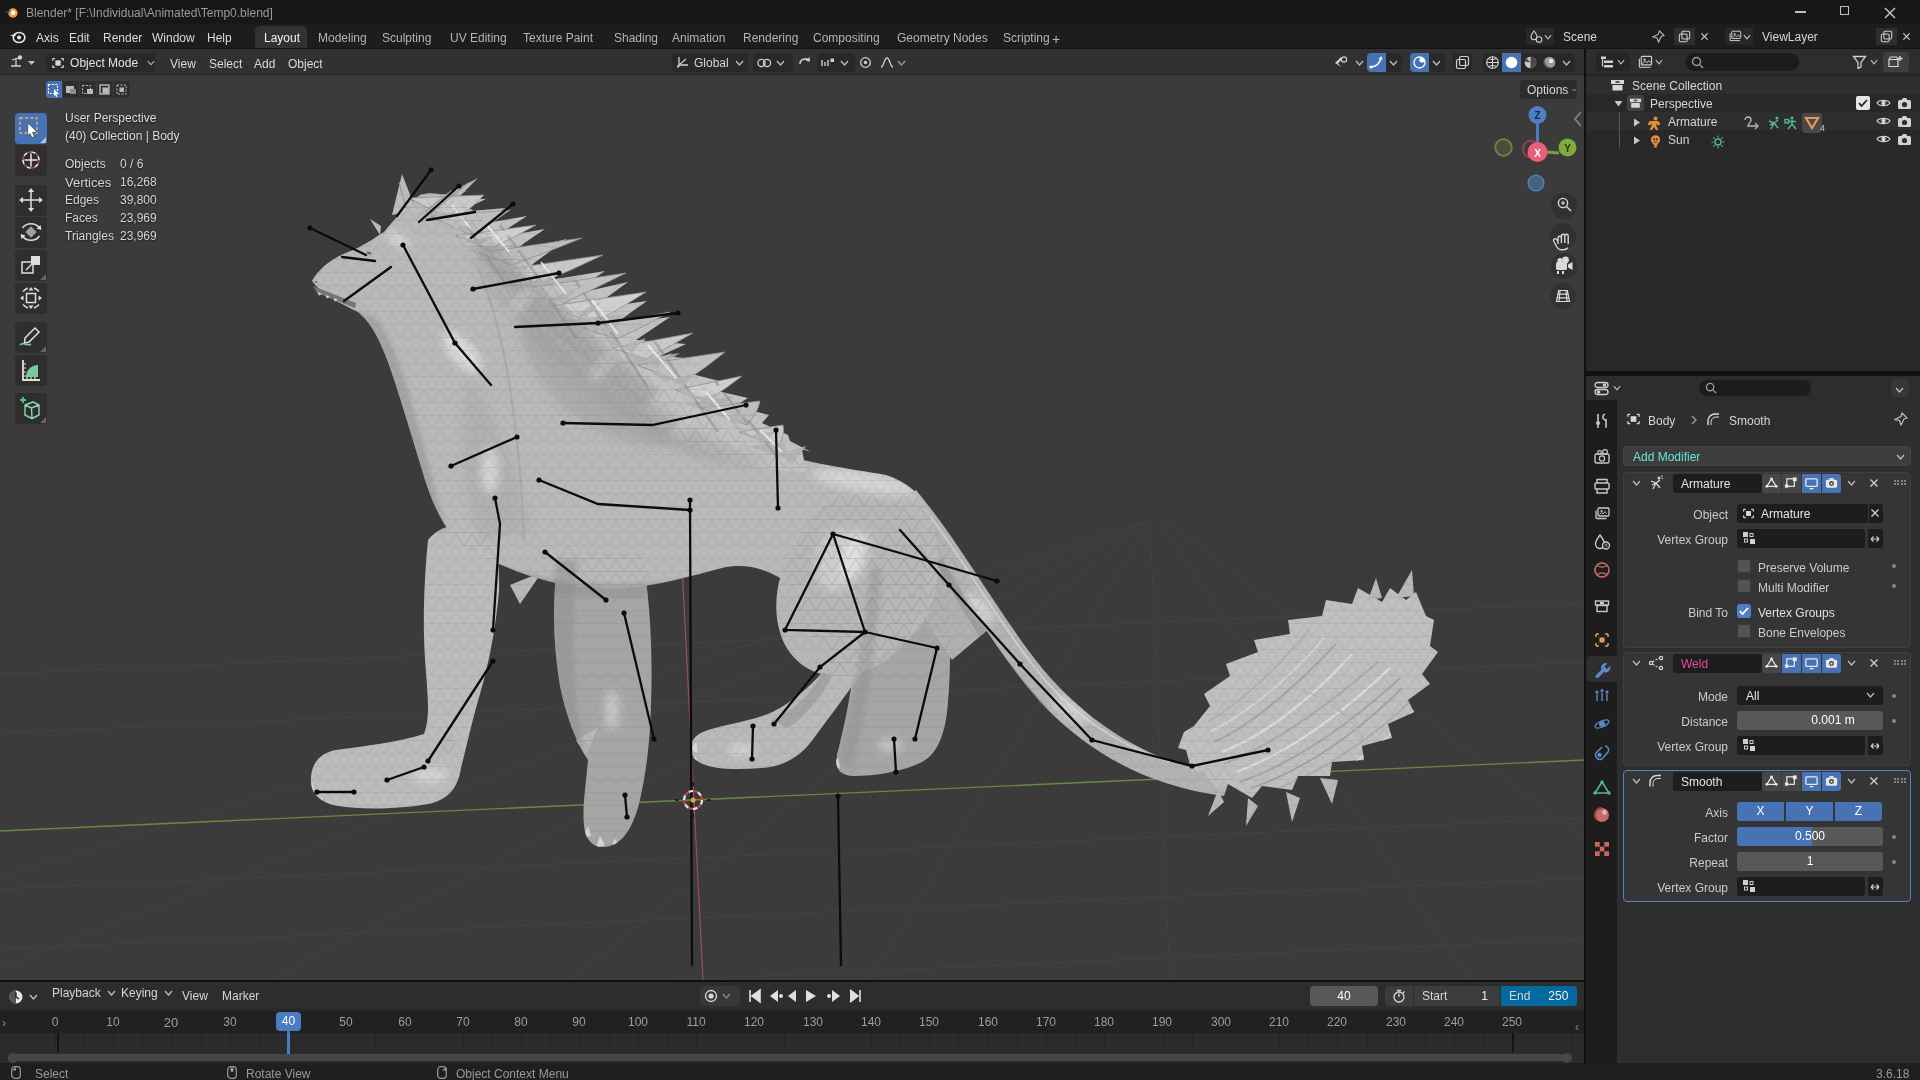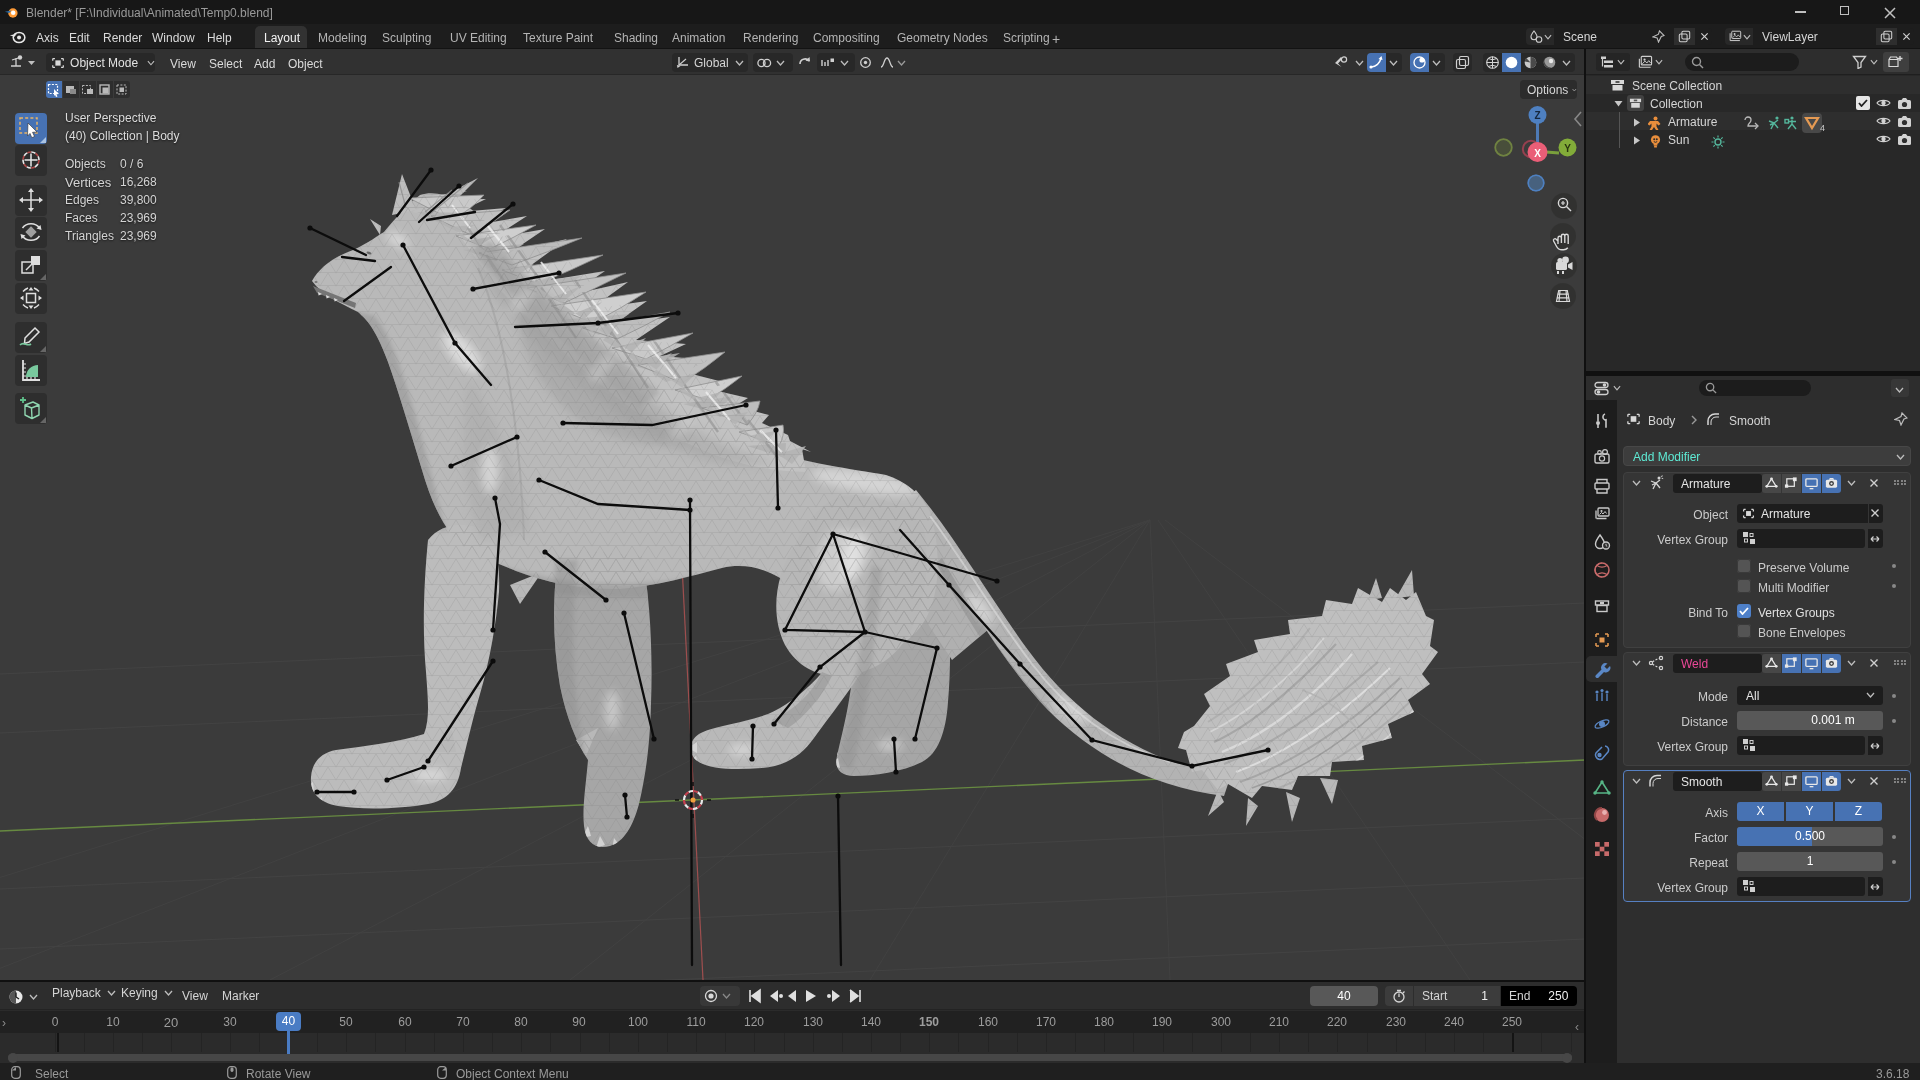--- a/index.html
+++ b/index.html
@@ -771,41 +771,41 @@
     <div class="abs vcenter" style="left:1385px;top:6px;width:28px;height:20px;background:#3c3c3c;border-radius:4px 0 0 4px;">
       <svg width="14" height="14" style="margin-left:7px;" viewBox="0 0 14 14">
           <circle cx="7" cy="8" r="5" fill="none" stroke="#d5d5d5" stroke-width="1.3"></circle>
           <path d="M7 8 V4.5 M5 1.5 h4 M11 4 l1.5-1.5" stroke="#d5d5d5" stroke-width="1.3" fill="none"></path>
         </svg>
     </div>
     <div class="abs vcenter" style="left:1414px;top:6px;width:86px;height:20px;background:#3c3c3c;">
       <span class="txt" style="margin-left:8px;">Start</span>
         <span style="color:#f0f0f0;font-size:12px;margin-left:34px;">1</span>
     </div>
-    <div class="abs vcenter" style="left:1501px;top:6px;width:76px;height:20px;background:#000000;border-radius:0 4px 4px 0;">
+    <div class="abs vcenter" style="left:1501px;top:6px;width:76px;height:20px;background:#0369a1;border-radius:0 4px 4px 0;">
       <span class="txt" style="margin-left:8px;">End</span>
         <span style="color:#f0f0f0;font-size:12px;margin-left:18px;">250</span>
     </div>
 
     <div class="abs" style="left:0;top:31px;width:1585px;height:22px;background:#212121;"></div>
     <div class="abs" style="left:35px;top:35px;width:40px;text-align:center;color:#9d9d9d;font-size:12px;">0</div>
       <div class="abs" style="left:93px;top:35px;width:40px;text-align:center;color:#9d9d9d;font-size:12px;">10</div>
       <div class="abs" style="left:151px;top:35px;width:40px;text-align:center;color:#9d9d9d;font-size:13px;">20</div>
       <div class="abs" style="left:210px;top:35px;width:40px;text-align:center;color:#9d9d9d;font-size:12px;">30</div>
       <div class="abs" style="left:326px;top:35px;width:40px;text-align:center;color:#9d9d9d;font-size:12px;">50</div>
       <div class="abs" style="left:385px;top:35px;width:40px;text-align:center;color:#9d9d9d;font-size:12px;">60</div>
       <div class="abs" style="left:443px;top:35px;width:40px;text-align:center;color:#9d9d9d;font-size:12px;">70</div>
       <div class="abs" style="left:501px;top:35px;width:40px;text-align:center;color:#9d9d9d;font-size:12px;">80</div>
       <div class="abs" style="left:559px;top:35px;width:40px;text-align:center;color:#9d9d9d;font-size:12px;">90</div>
       <div class="abs" style="left:618px;top:35px;width:40px;text-align:center;color:#9d9d9d;font-size:12px;">100</div>
       <div class="abs" style="left:676px;top:35px;width:40px;text-align:center;color:#9d9d9d;font-size:12px;">110</div>
       <div class="abs" style="left:734px;top:35px;width:40px;text-align:center;color:#9d9d9d;font-size:12px;">120</div>
       <div class="abs" style="left:793px;top:35px;width:40px;text-align:center;color:#9d9d9d;font-size:12px;">130</div>
       <div class="abs" style="left:851px;top:35px;width:40px;text-align:center;color:#9d9d9d;font-size:12px;">140</div>
-      <div class="abs" style="left:909px;top:35px;width:40px;text-align:center;color:#9d9d9d;font-size:12px;font-weight:bold;">150</div>
+      <div class="abs" style="left:909px;top:35px;width:40px;text-align:center;color:#9d9d9d;font-size:12px;">150</div>
       <div class="abs" style="left:968px;top:35px;width:40px;text-align:center;color:#9d9d9d;font-size:12px;">160</div>
       <div class="abs" style="left:1026px;top:35px;width:40px;text-align:center;color:#9d9d9d;font-size:12px;">170</div>
       <div class="abs" style="left:1084px;top:35px;width:40px;text-align:center;color:#9d9d9d;font-size:12px;">180</div>
       <div class="abs" style="left:1142px;top:35px;width:40px;text-align:center;color:#9d9d9d;font-size:12px;">190</div>
       <div class="abs" style="left:1201px;top:35px;width:40px;text-align:center;color:#9d9d9d;font-size:12px;">300</div>
       <div class="abs" style="left:1259px;top:35px;width:40px;text-align:center;color:#9d9d9d;font-size:12px;">210</div>
       <div class="abs" style="left:1317px;top:35px;width:40px;text-align:center;color:#9d9d9d;font-size:12px;">220</div>
       <div class="abs" style="left:1376px;top:35px;width:40px;text-align:center;color:#9d9d9d;font-size:12px;">230</div>
       <div class="abs" style="left:1434px;top:35px;width:40px;text-align:center;color:#9d9d9d;font-size:12px;">240</div>
       <div class="abs" style="left:1492px;top:35px;width:40px;text-align:center;color:#9d9d9d;font-size:12px;">250</div>
@@ -938,21 +938,21 @@
 
     <svg class="abs" style="left:28px;top:51px;" width="9" height="7" viewBox="0 0 9 7">
         <path d="M0.5 1 h8 L4.5 6.5 Z" fill="#c7c7c7"></path>
       </svg>
     <div class="abs" style="left:41px;top:46px;width:17px;height:16px;background:#424242;border-radius:3px;"></div>
     <svg class="abs" style="left:43px;top:48px;" width="13" height="12" viewBox="0 0 15 14">
       <rect x="1" y="2" width="13" height="4" fill="#d8d8d8"></rect>
         <rect x="2.5" y="7" width="10" height="5.5" fill="#d8d8d8"></rect>
         <rect x="5.5" y="3" width="4" height="2" fill="#555"></rect>
     </svg>
-    <div class="abs txt" style="left:64px;top:49px;">Collection</div>
+    <div class="abs txt" style="left:64px;top:49px;">Perspective</div>
     <div class="abs" style="left:270px;top:47px;width:14px;height:14px;background:#e6e6e6;border-radius:2px;"></div>
     <svg class="abs" style="left:272px;top:50px;" width="10" height="8" viewBox="0 0 10 8">
         <path d="M1 4 l2.5 3 L9 1" fill="none" stroke="#222" stroke-width="1.8"></path>
       </svg>
     <svg class="abs" style="left:290px;top:48px;" width="15" height="12" viewBox="0 0 15 12">
         <path d="M1 6 C3.5 2.5 11.5 2.5 14 6 C11.5 9.5 3.5 9.5 1 6 Z" fill="none" stroke="#d2d2d2" stroke-width="1.2"></path>
         <circle cx="7.5" cy="6" r="2.2" fill="#d2d2d2"></circle>
       </svg>
     <svg class="abs" style="left:311px;top:48px;" width="15" height="13" viewBox="0 0 15 13">
         <rect x="1" y="3" width="13" height="9" rx="1.5" fill="#d2d2d2"></rect>

